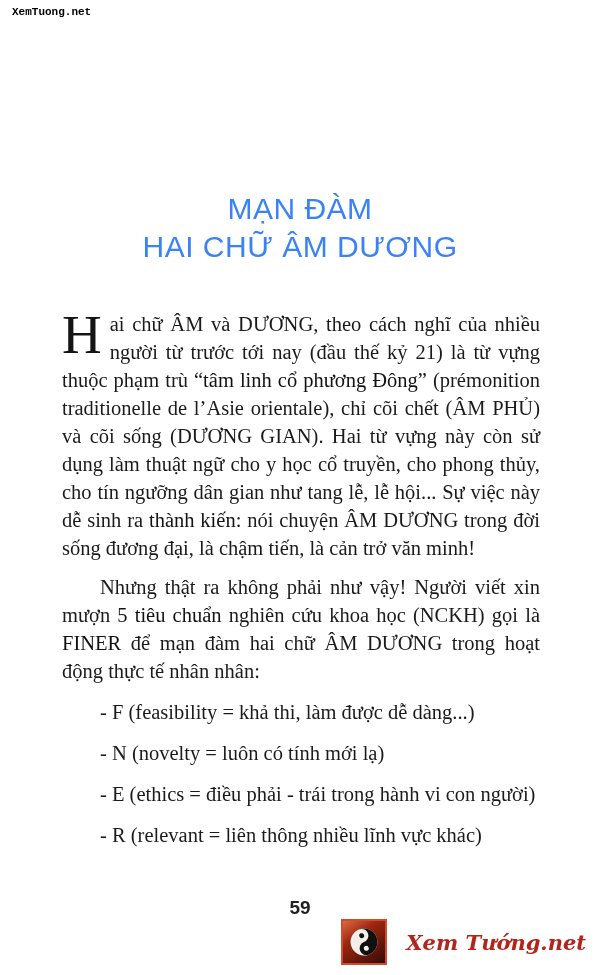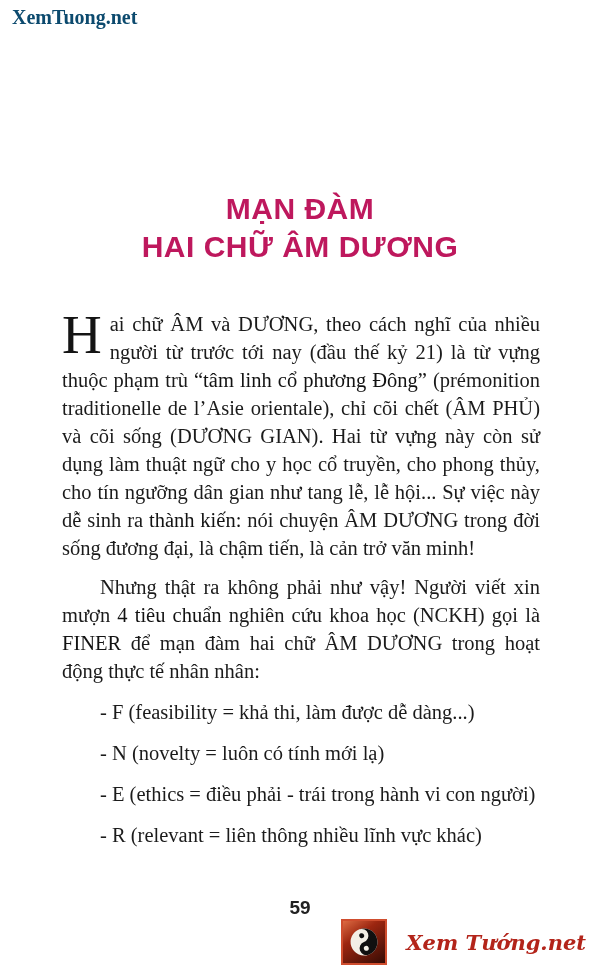--- a/index.html
+++ b/index.html
@@ -7,33 +7,33 @@
     position:relative;
     width:600px;height:975px;
     margin:0 auto;
     background:#ffffff;
     overflow:hidden;
     font-family:"Liberation Serif", serif;
     color:#1b1b1b;
   }
   .watermark{
     position:absolute;top:6px;left:12px;
-    font-family:Liberation Serif, serif;
-    font-weight:700;font-size:20px;
-    color:#0c4a6e;
+    font-family:Liberation Mono, monospace;
+    font-weight:700;font-size:11px;
+    color:#000000;
     cursor:pointer;
   }
   .title{
     position:absolute;top:190px;left:0;right:0;
     text-align:center;
     font-family:"Liberation Sans", sans-serif;
-    font-weight:700;
+    font-weight:400;
     font-size:30px;line-height:38px;
     letter-spacing:0.5px;
-    color:#be185d;
+    color:#3b82f6;
     margin:0;
   }
   .content{
     position:absolute;top:310px;left:62px;width:478px;
     font-size:20.5px;line-height:28px;
     text-align:justify;
   }
   .para{margin:0;}
   .dropcap{
     float:left;
@@ -86,21 +86,21 @@
     <span>MẠN ĐÀM</span><br>
     <span>HAI CHỮ ÂM DƯƠNG</span>
   </h1>
 
   <div class="content">
 
     <p class="para para-1">
       <span class="dropcap">H</span><span><span>ai chữ ÂM và DƯƠNG, theo cách nghĩ của nhiều người từ trước tới nay (đầu thế kỷ 21) là từ vựng thuộc phạm trù </span><b>“tâm linh cổ phương Đông”</b><span> (prémonition traditionelle de l’Asie orientale), chỉ cõi chết (ÂM PHỦ) và cõi sống (DƯƠNG GIAN). Hai từ vựng này còn sử dụng làm thuật ngữ cho y học cổ truyền, cho phong thủy, cho tín ngưỡng dân gian như tang lễ, lễ hội... Sự việc này dễ sinh ra </span><b>thành kiến:</b><span> nói chuyện ÂM DƯƠNG trong đời sống đương đại, là chậm tiến, là cản trở văn minh!</span></span>
     </p>
 
-    <p class="para para-2"><span>Nhưng thật ra không phải như vậy! Người viết xin mượn </span><b>4 tiêu chuẩn</b><span> nghiên cứu khoa học (NCKH) gọi là </span><b>FINER</b><span> để mạn đàm hai chữ ÂM DƯƠNG trong hoạt động thực tế nhân nhân:</span></p>
+    <p class="para para-2"><span>Nhưng thật ra không phải như vậy! Người viết xin mượn </span><b>5 tiêu chuẩn</b><span> nghiên cứu khoa học (NCKH) gọi là </span><b>FINER</b><span> để mạn đàm hai chữ ÂM DƯƠNG trong hoạt động thực tế nhân nhân:</span></p>
 
     <div class="finer-list">
       <div class="finer-item">- F (feasibility = khả thi, làm được dễ dàng...)</div>
       <div class="finer-item">- N (novelty = luôn có tính mới lạ)</div>
       <div class="finer-item">- E (ethics = điều phải - trái trong hành vi con người)</div>
       <div class="finer-item">- R (relevant = liên thông nhiều lĩnh vực khác)</div>
     </div>
 
   </div>
 

